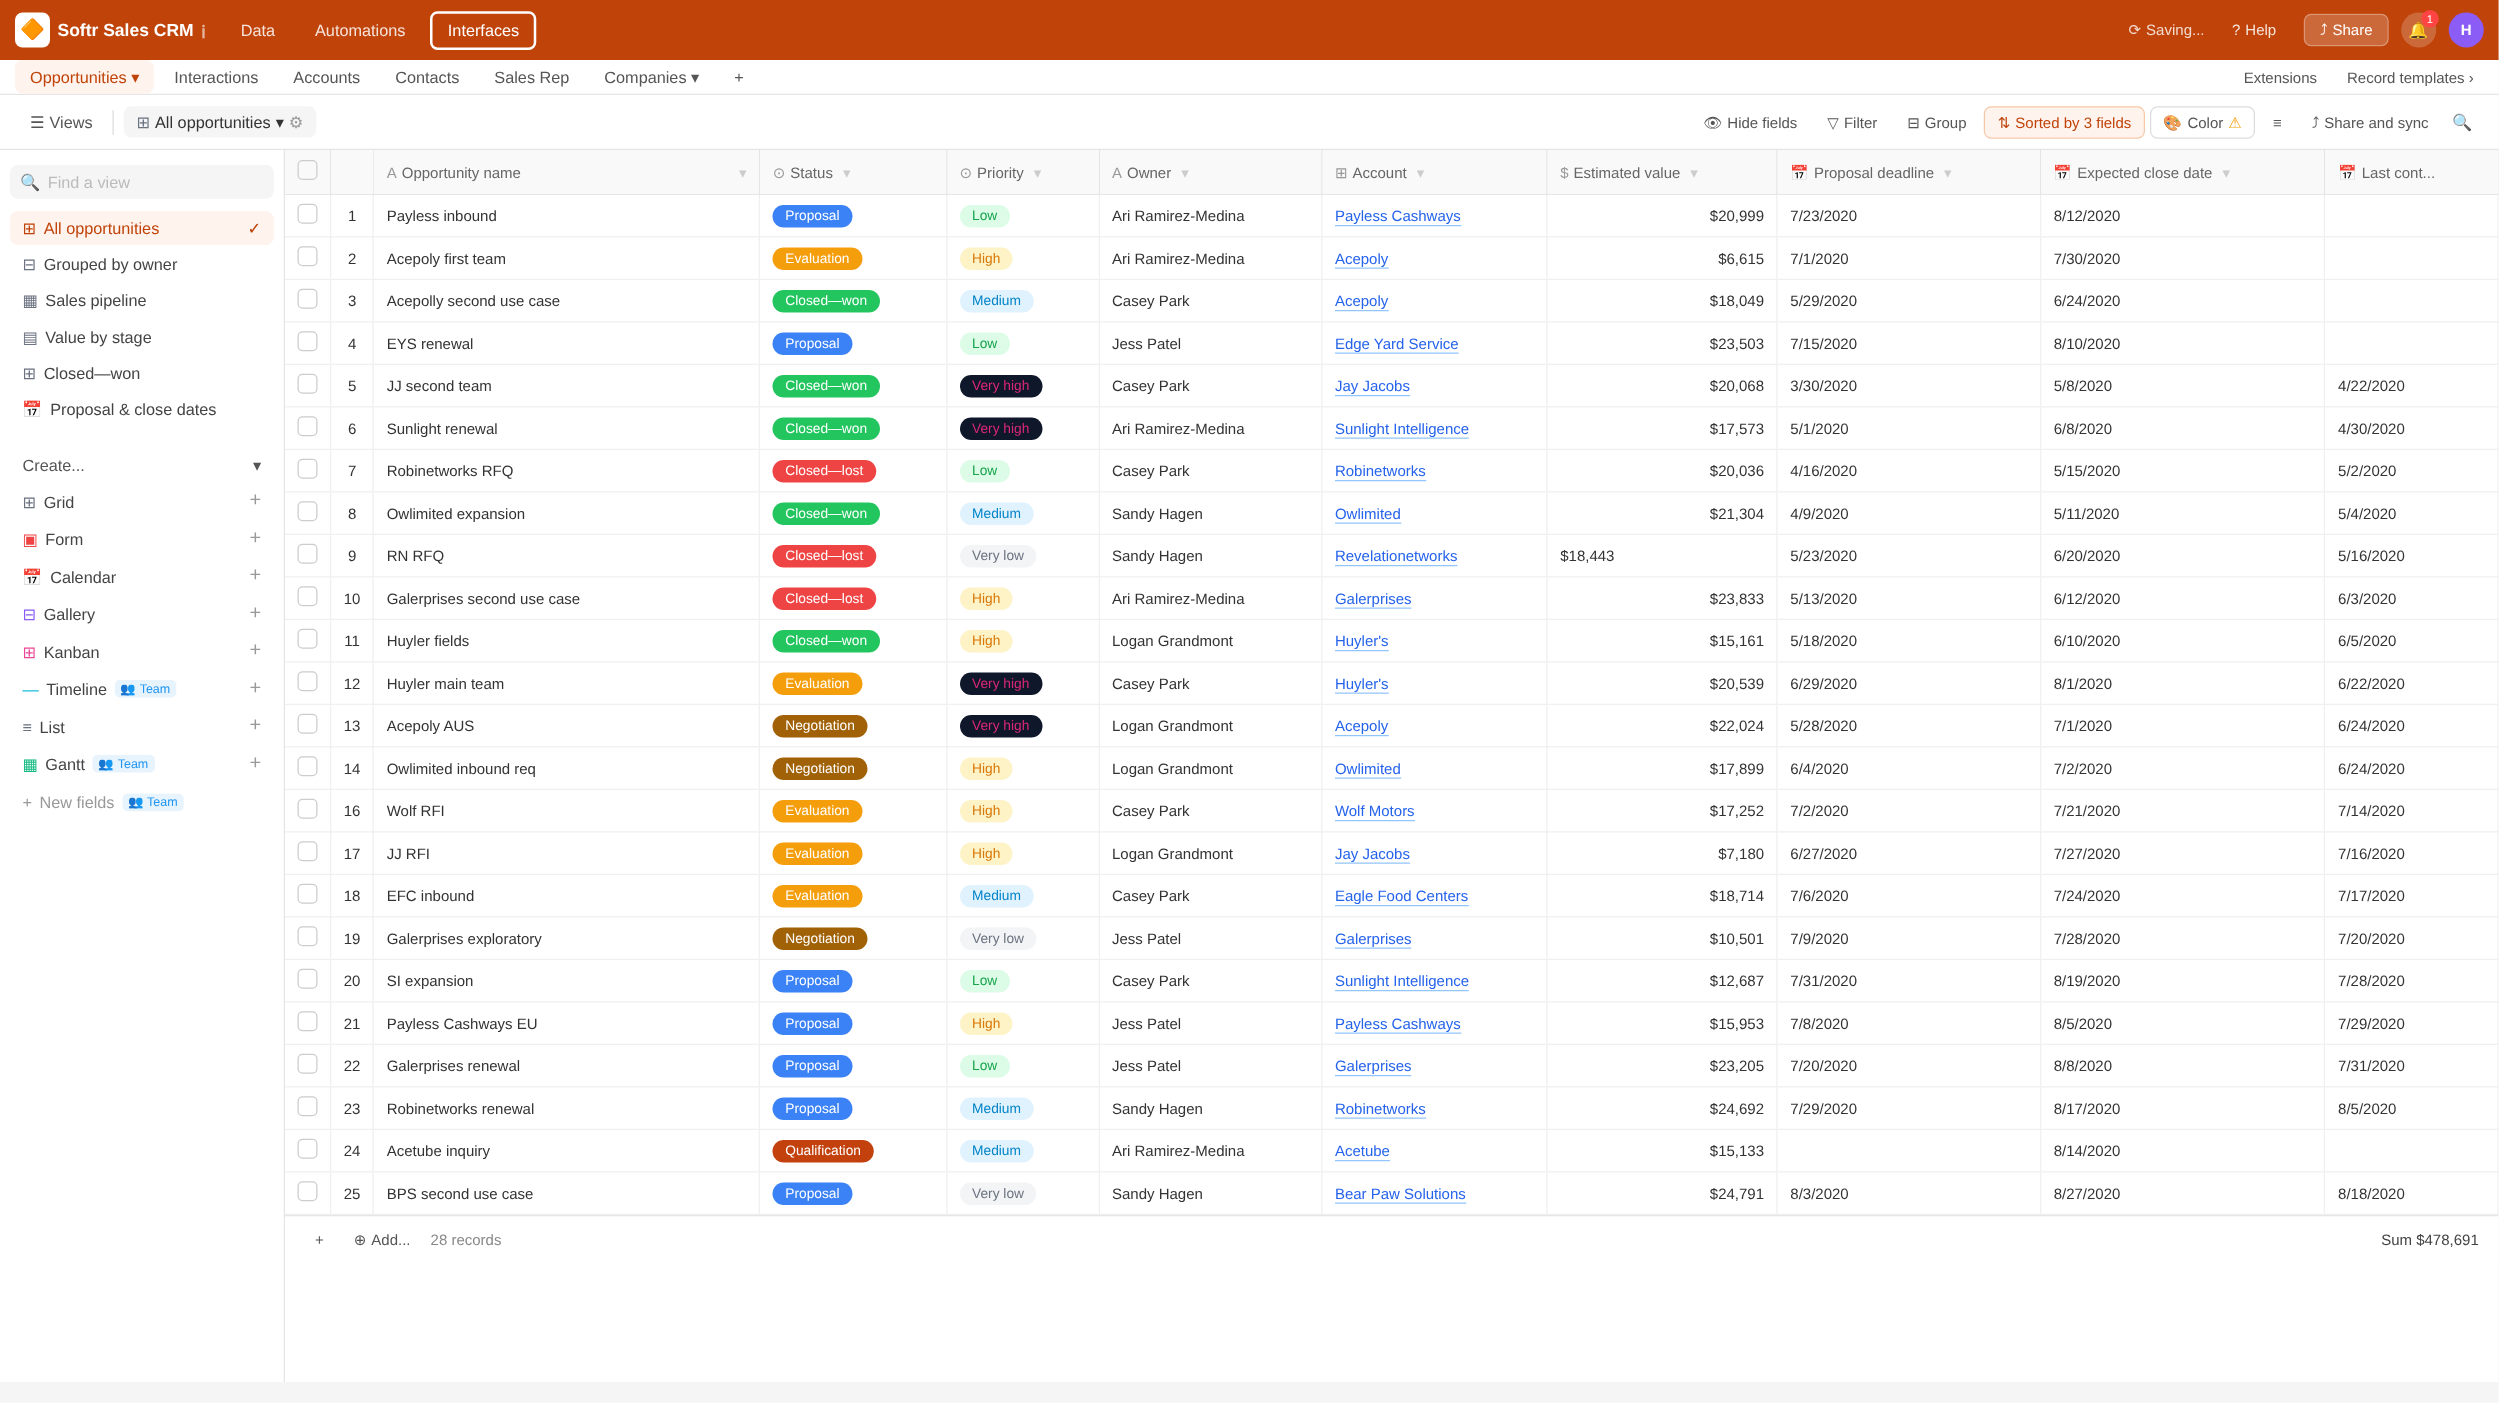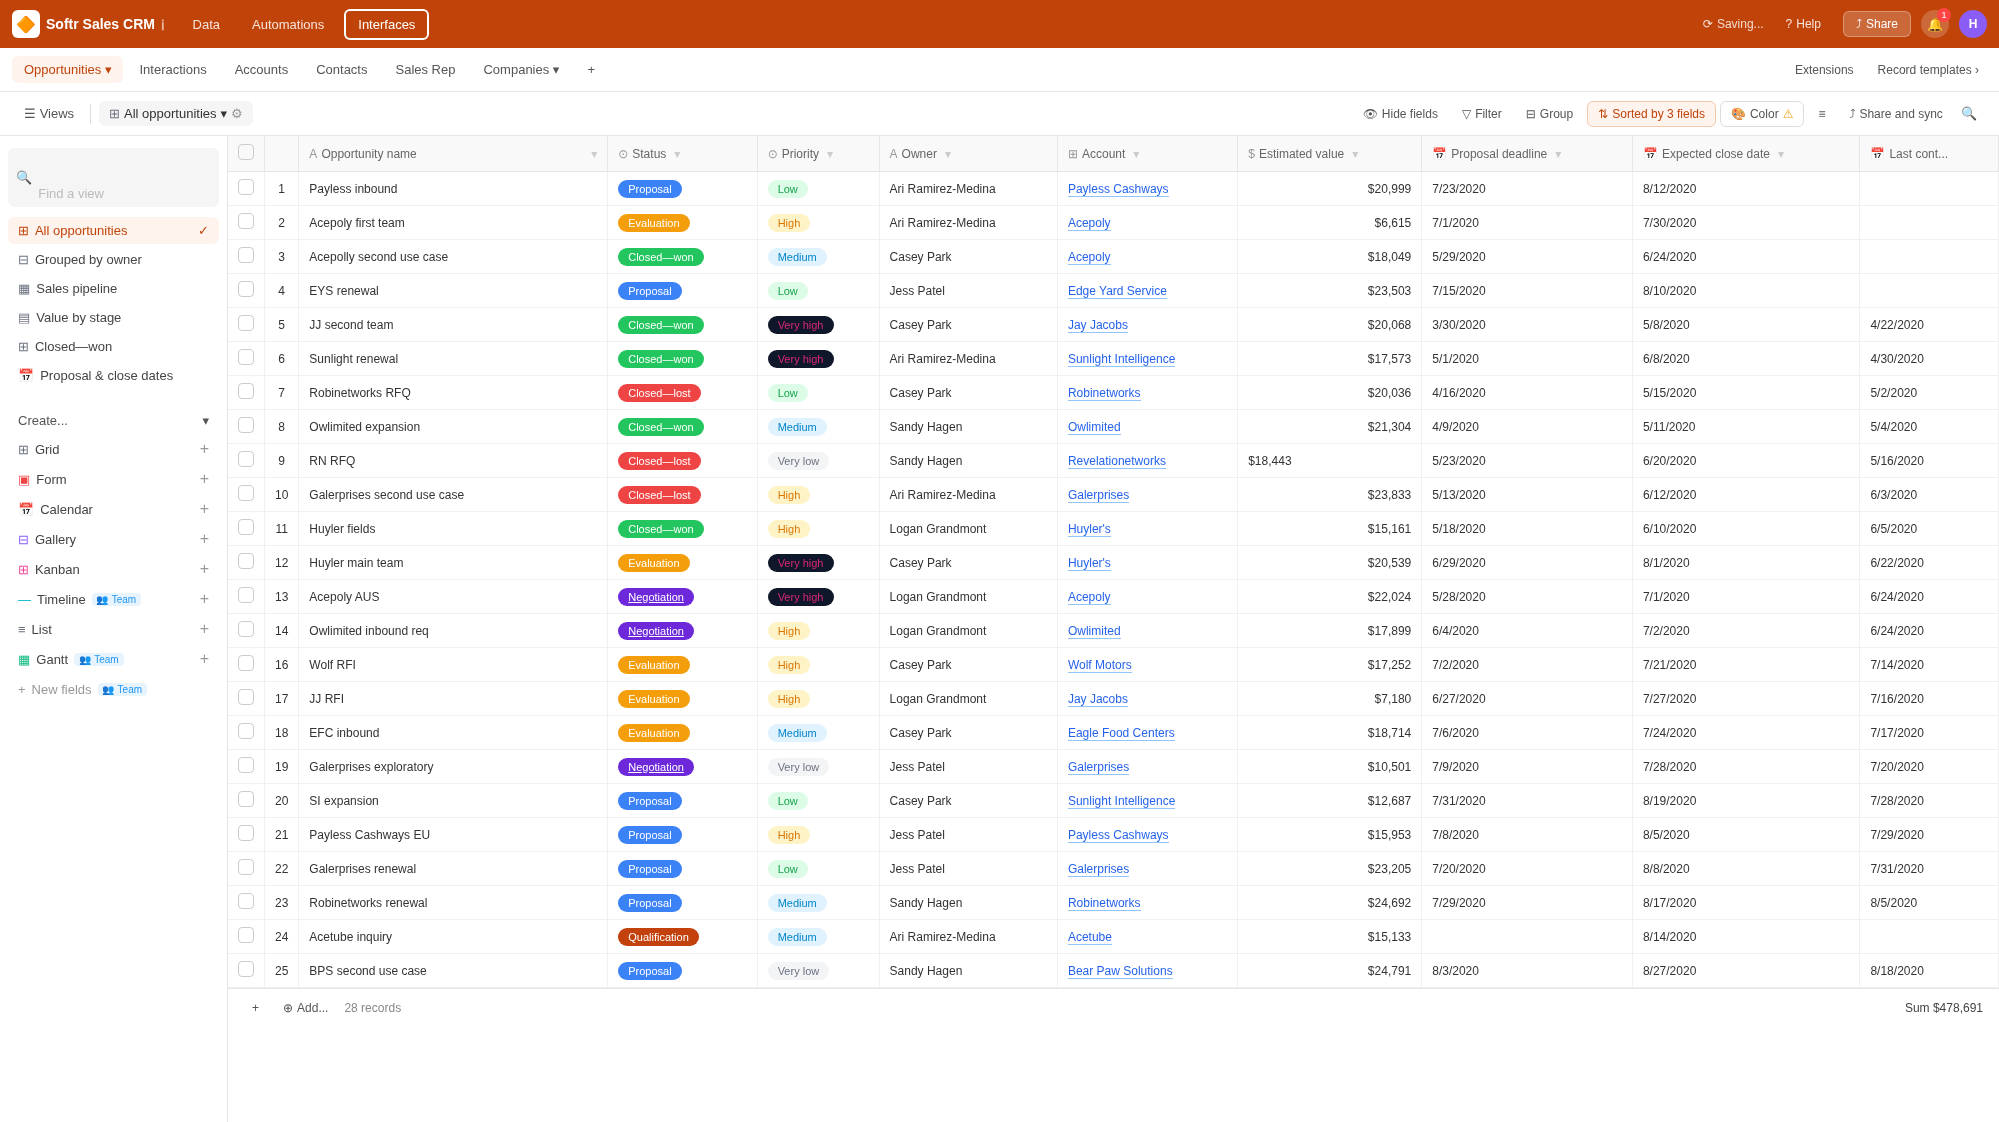--- a/index.html
+++ b/index.html
@@ -67,21 +67,21 @@
     .avatar-btn {
       width: 28px; height: 28px; border-radius: 50%;
       background: #8b5cf6;
       display: flex; align-items: center; justify-content: center;
       color: white; font-weight: 700; font-size: 12px; cursor: pointer;
     }
 
     
     .second-nav {
       background: white;
-      height: 44px;
+      height: 28px;
       display: flex;
       align-items: center;
       padding: 0 12px;
       gap: 4px;
       border-bottom: 1px solid #e5e5e5;
     }
     .second-nav-item {
       padding: 6px 12px;
       border-radius: 6px;
       cursor: pointer;
@@ -219,21 +219,21 @@
     
     .badge {
       display: inline-flex; align-items: center; justify-content: center;
       padding: 3px 10px; border-radius: 12px;
       font-size: 11px; font-weight: 500; white-space: nowrap;
     }
     .badge-proposal { background: #3b82f6; color: white; }
     .badge-evaluation { background: #f59e0b; color: white; }
     .badge-closed-won { background: #22c55e; color: white; }
     .badge-closed-lost { background: #ef4444; color: white; }
-    .badge-negotiation { background: #6d28d9; color: white; text-decoration: underline; }
+    .badge-negotiation { background: #a16207; color: white; }
     .badge-qualification { background: #c2410c; color: white; }
 
     
     .priority {
       display: inline-flex; align-items: center; justify-content: center;
       padding: 3px 10px; border-radius: 12px;
       font-size: 11px; font-weight: 500;
     }
     .priority-low { background: #dcfce7; color: #16a34a; }
     .priority-high { background: #fef3c7; color: #d97706; }
@@ -381,21 +381,21 @@
       <span>🔍</span>
     </div>
   </div>
 </div>
 
 <div class="main-content">
 
   <div class="sidebar">
     <div class="sidebar-search">
       <span>🔍</span>
-      <span style="color:#bbb;margin-top:32px;">Find a view</span>
+      <span style="color:#bbb;">Find a view</span>
     </div>
 
     <div class="sidebar-item active">
       <span style="color:#c0440a;">⊞</span>
       <span>All opportunities</span>
       <span class="check">✓</span>
     </div>
     <div class="sidebar-item">
       <span style="color:#6b7280;">⊟</span>
       <span>Grouped by owner</span>

